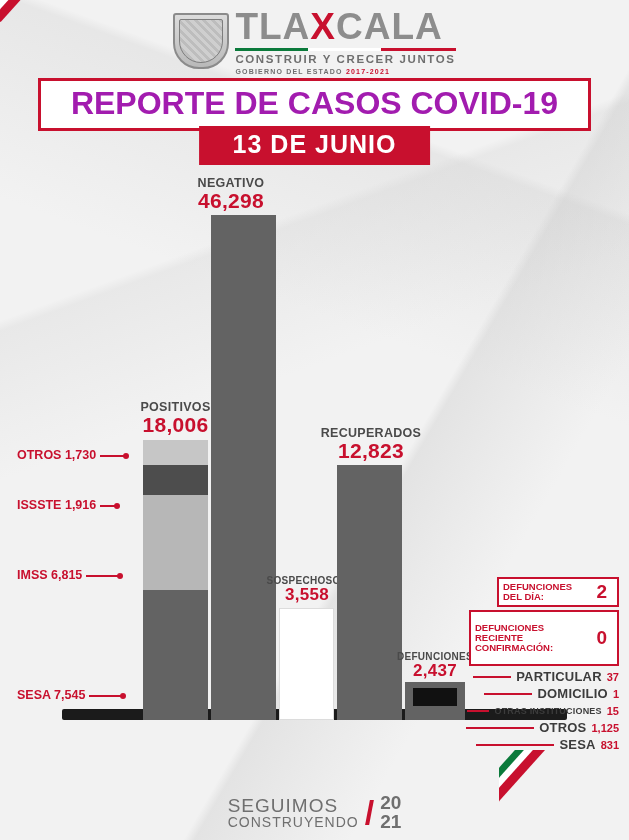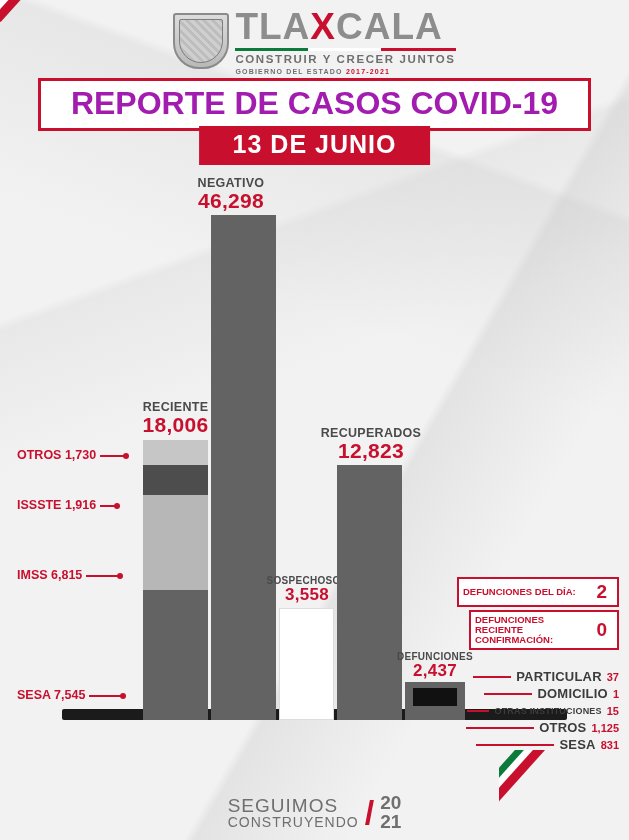--- a/index.html
+++ b/index.html
@@ -134,21 +134,21 @@
 
     <div class="baseline"></div>
 
     <div class="bar" style="left:143px; width:65px; bottom:60px; height:280px; background:#d6d6d6;">
       <div class="fill" style="height:130px; background:#636363;"></div>
       <div class="fill" style="bottom:130px; height:95px; background:#b7b7b7;"></div>
       <div class="fill" style="bottom:225px; height:30px; background:#4d4d4d;"></div>
       <div class="fill" style="bottom:255px; height:25px; background:#c6c6c6;"></div>
     </div>
     <div class="lbl" style="left:113px; width:125px; bottom:344px;">
-      <div class="name">RECIENTE</div>
+      <div class="name">POSITIVOS</div>
       <div class="val">18,006</div>
     </div>
 
     <div class="bar" style="left:211px; width:65px; bottom:60px; height:505px; background:#636363;"></div>
     <div class="lbl" style="left:170px; width:122px; bottom:568px;">
       <div class="name">NEGATIVO</div>
       <div class="val">46,298</div>
     </div>
 
     <div class="bar" style="left:279px; width:55px; bottom:60px; height:112px; background:#ffffff; border:1px solid #dcdcdc;"></div>
@@ -180,25 +180,25 @@
     <div class="sidelbl" style="left:17px; top:338px;">
       <span>ISSSTE 1,916</span><span class="leader" style="width:15px;"></span><span class="dot"></span>
     </div>
     <div class="sidelbl" style="left:17px; top:408px;">
       <span>IMSS 6,815</span><span class="leader" style="width:32px;"></span><span class="dot"></span>
     </div>
     <div class="sidelbl" style="left:17px; top:528px;">
       <span>SESA 7,545</span><span class="leader" style="width:32px;"></span><span class="dot"></span>
     </div>
 
-    <div class="defbox" style="right:10px; top:417px; width:162px; height:30px;">
+    <div class="defbox" style="right:10px; top:417px; width:122px; height:30px;">
       <div class="t">DEFUNCIONES DEL DÍA:</div>
       <div class="n">2</div>
     </div>
-    <div class="defbox" style="right:10px; top:450px; width:150px; height:40px;">
+    <div class="defbox" style="right:10px; top:450px; width:150px; height:56px;">
       <div class="t">DEFUNCIONES RECIENTE CONFIRMACIÓN:</div>
       <div class="n">0</div>
     </div>
 
     <div class="rlist" style="top:508px; width:175px;">
       <div class="rrow">
         <span class="leader" style="width:38px;"></span>
         <span class="k">PARTICULAR</span>
         <span class="v">37</span>
       </div>

